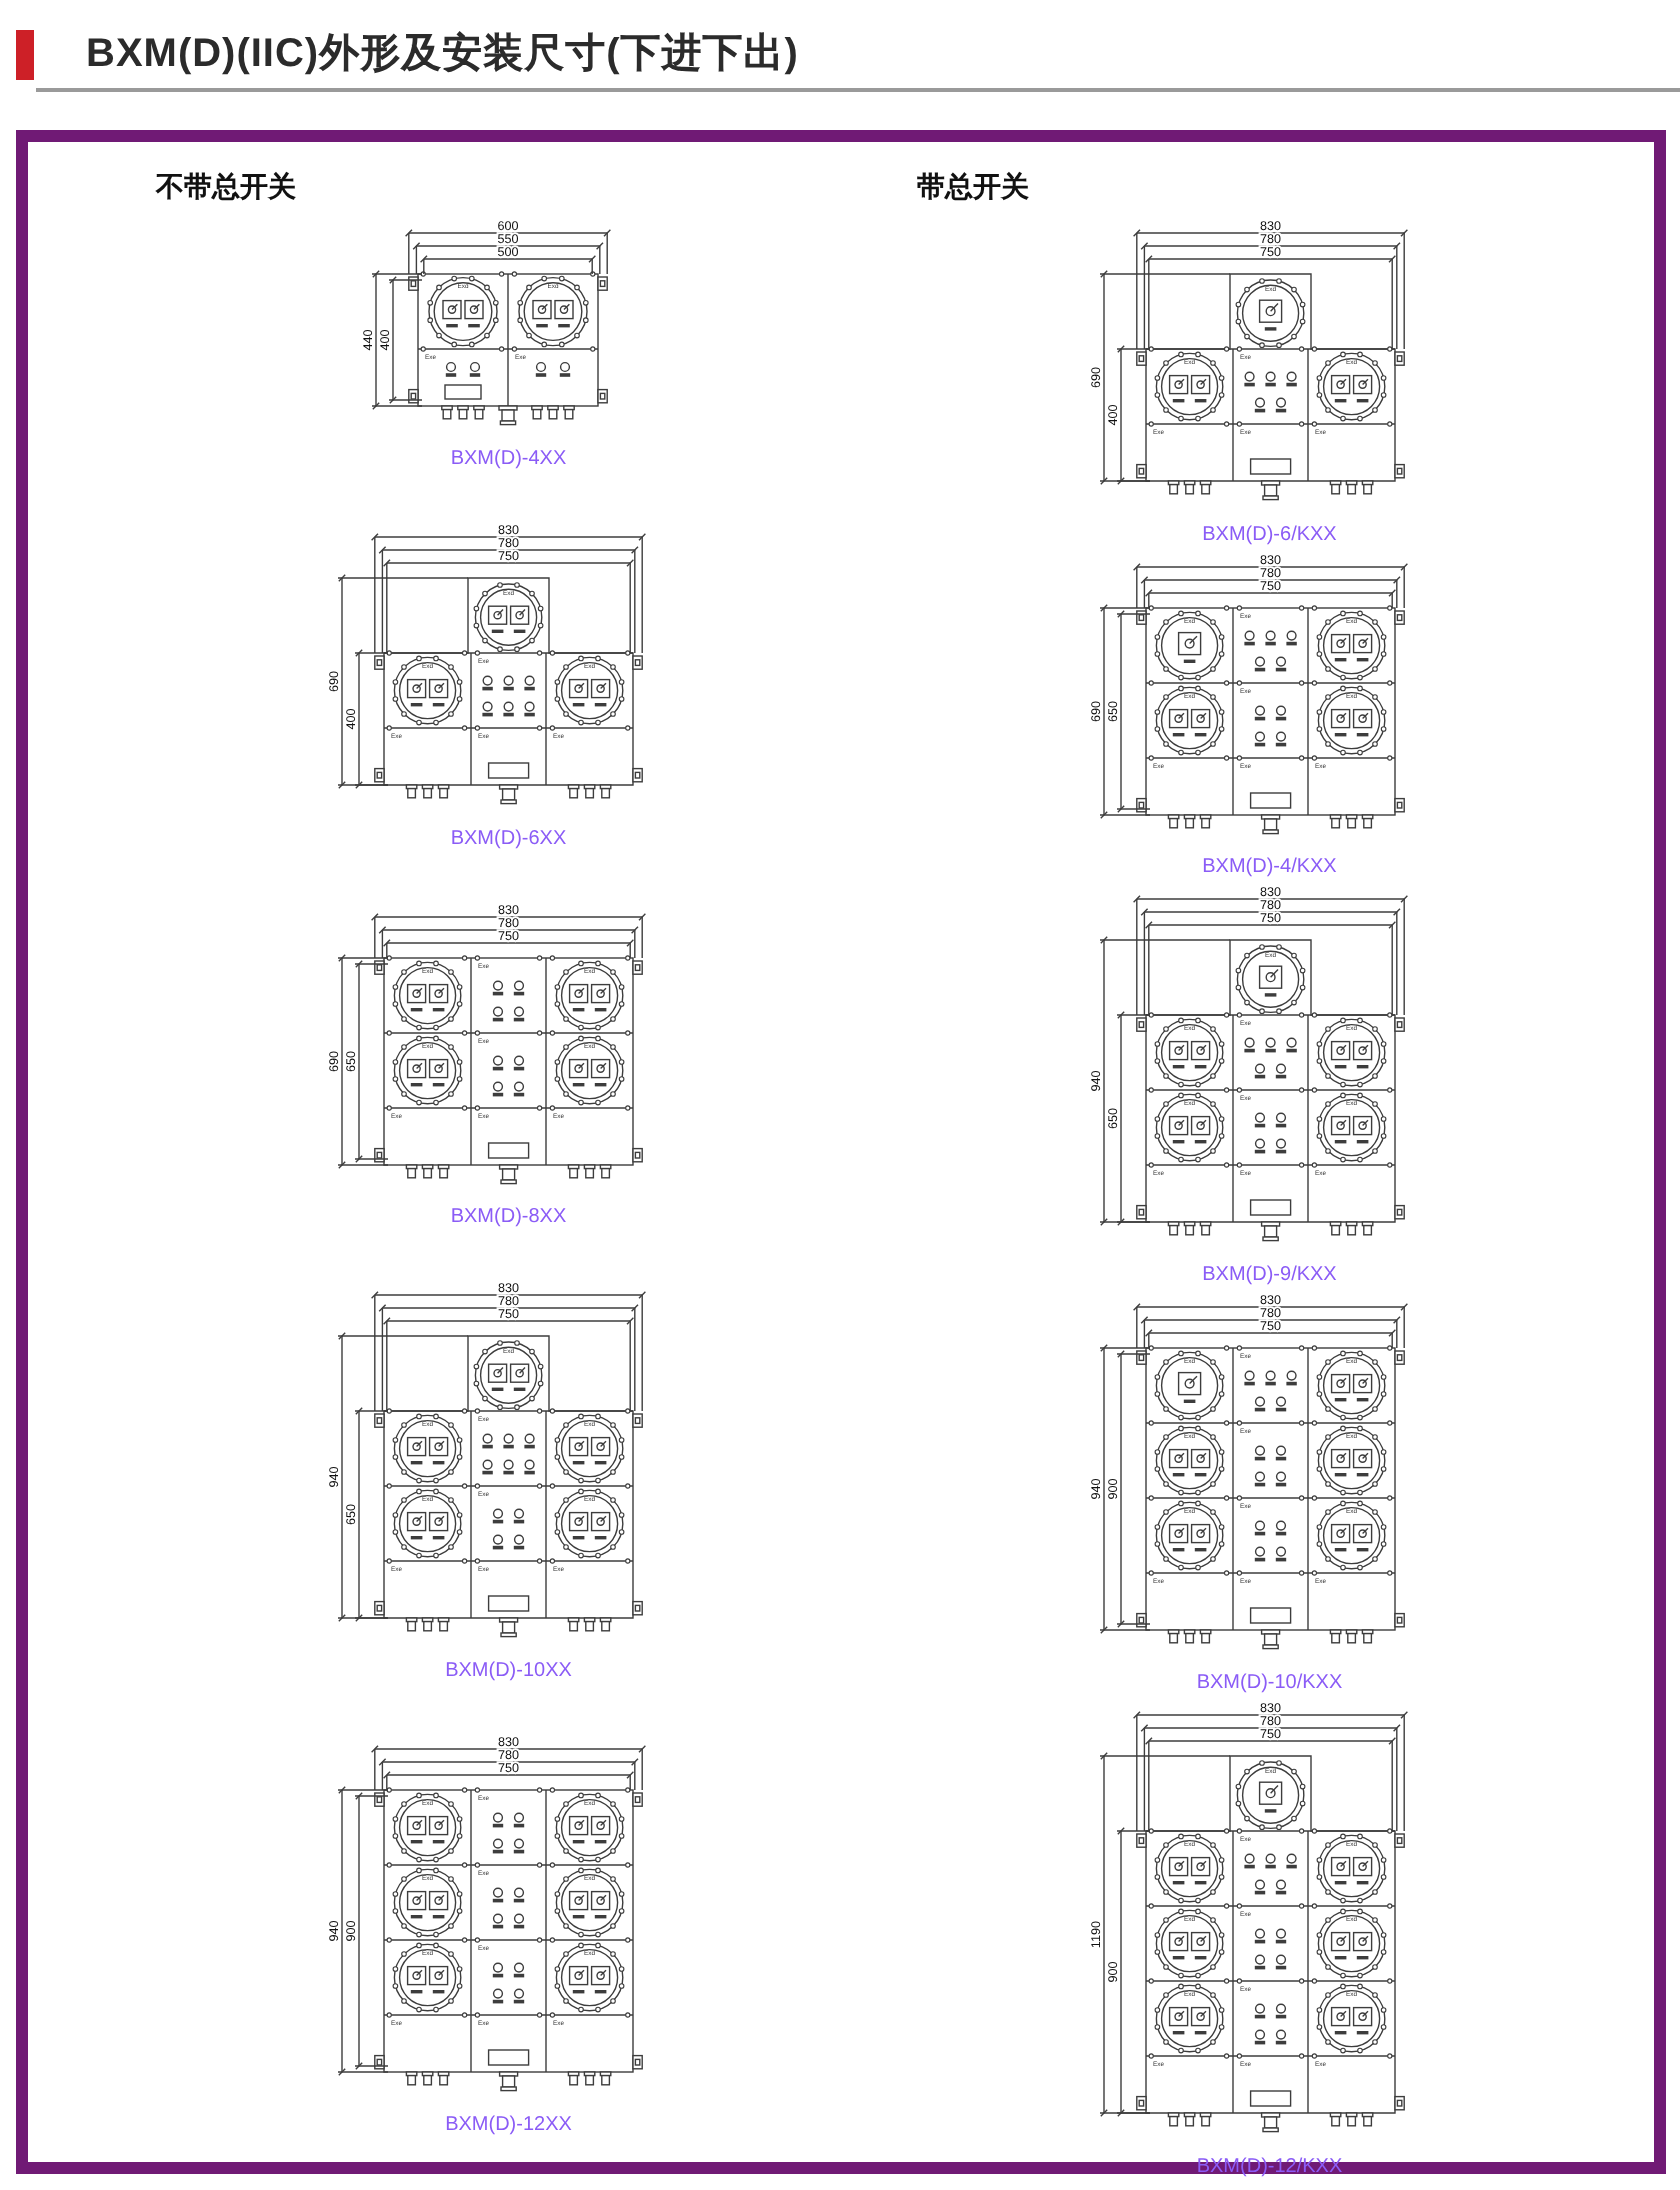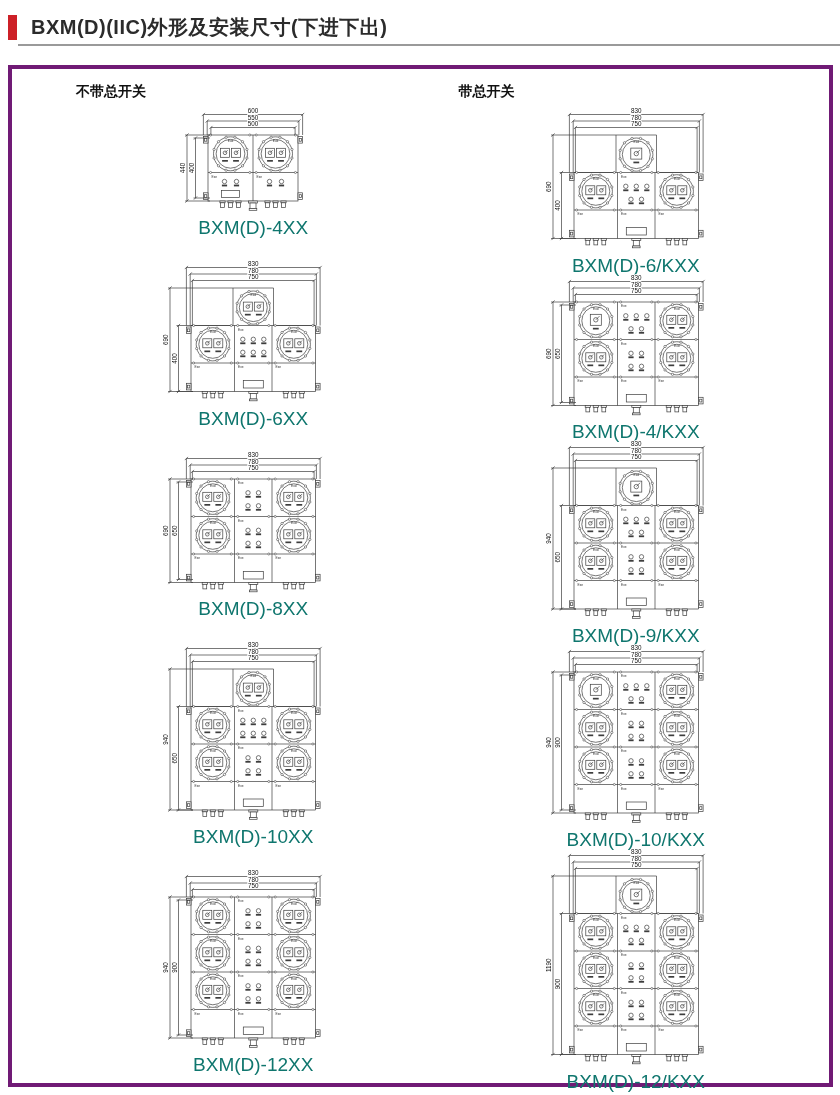--- a/index.html
+++ b/index.html
@@ -1,32 +1,32 @@
 <!DOCTYPE html>
 <html><head>
 <meta charset="utf-8">
 <style>
   html,body{margin:0;padding:0;background:#fff;}
   body{width:840px;height:1095px;position:relative;overflow:hidden;
        font-family:"Liberation Sans","DejaVu Sans",sans-serif;color:#222;}
-  .hdr{display:flex;align-items:center;gap:14px;padding:13px 0 0 8px;height:28px;}
+  .hdr{display:flex;align-items:center;gap:26px;padding:13px 0 0 8px;height:28px;}
   .accent{width:9px;height:25px;background:#cd2027;}
   .title{font-size:20px;font-weight:bold;color:#2b2b2b;letter-spacing:.5px;margin:0;line-height:26px;}
   .rule{border-top:2px solid #9a9a9a;margin:3px 0 0 18px;}
-  .content{position:absolute;left:8px;top:65px;right:7px;bottom:8px;border:4px solid #701a75;
+  .content{position:absolute;left:8px;top:65px;right:7px;bottom:8px;border:6px solid #701a75;
            background:#fff;display:flex;padding-top:12px;box-sizing:border-box;}
   .col{flex:1;display:flex;flex-direction:column;min-width:0;}
   .colhead{font-size:14px;font-weight:bold;color:#111;line-height:20px;margin-bottom:4px;}
   .col-l .colhead{margin-left:64px;}
   .col-r .colhead{margin-left:38px;}
   .figs{flex:1;display:flex;flex-direction:column;justify-content:space-between;
         align-items:center;padding:2px 0 10px;}
   .figblk{display:flex;flex-direction:column;align-items:center;}
   .col-l .figblk{transform:translateX(26px);}
-  .cap{font-size:19px;color:#0f766e;text-align:center;text-indent:22px;line-height:16px;margin-top:1px;}
+  .cap{font-size:10px;color:#8b5cf6;text-align:center;text-indent:22px;line-height:16px;margin-top:1px;}
   svg.fig rect,svg.fig circle,svg.fig path{stroke:#3d3d3d;stroke-width:.7;fill:#fff;}
   svg.fig line{stroke:#3d3d3d;stroke-width:.7;fill:none;}
   svg.fig .w{fill:#fff;}
   svg.fig .b{fill:#fff;stroke-width:.55;}
   svg.fig .f{fill:#3d3d3d;stroke:none;}
   svg.fig text{stroke:none;fill:#222;font-family:"Liberation Sans","DejaVu Sans",sans-serif;}
   svg.fig .dl{font-size:6.3px;fill:#111;paint-order:stroke;stroke:#fff;stroke-width:2px;}
   svg.fig .tt{font-size:3.2px;fill:#333;}
 </style>
 </head>

